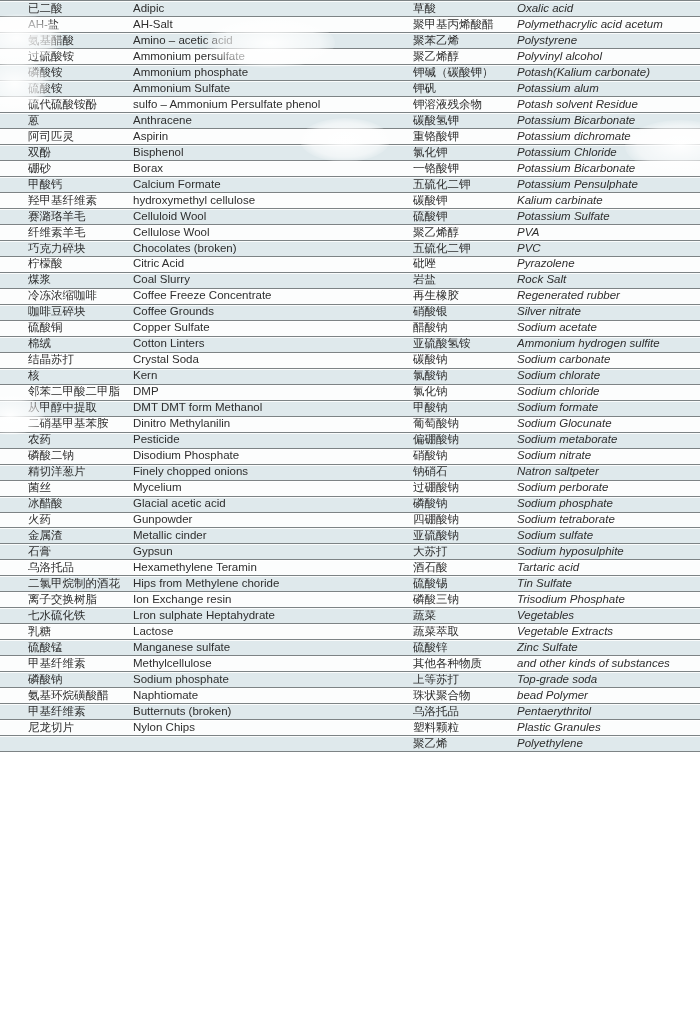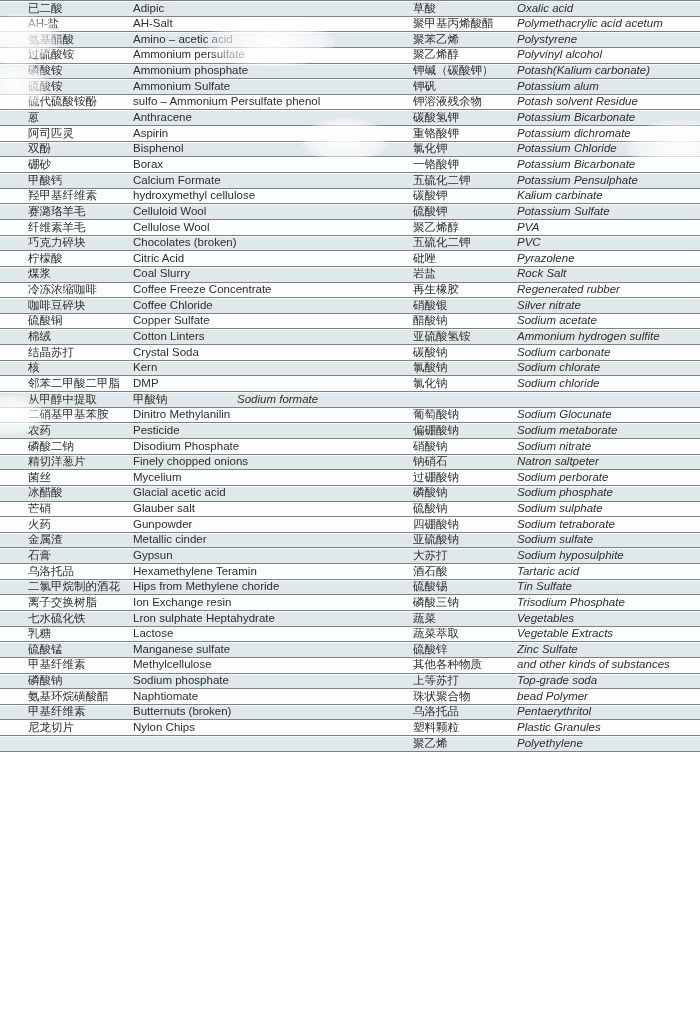--- a/index.html
+++ b/index.html
@@ -160,21 +160,21 @@
         <div class="cell c4">Rock Salt</div>
       </div>
       <div class="row">
         <div class="cell c1">冷冻浓缩咖啡</div>
         <div class="cell c2">Coffee Freeze Concentrate</div>
         <div class="cell c3">再生橡胶</div>
         <div class="cell c4">Regenerated rubber</div>
       </div>
       <div class="row tinted">
         <div class="cell c1">咖啡豆碎块</div>
-        <div class="cell c2">Coffee Chloride</div>
+        <div class="cell c2">Coffee Grounds</div>
         <div class="cell c3">硝酸银</div>
         <div class="cell c4">Silver nitrate</div>
       </div>
       <div class="row">
         <div class="cell c1">硫酸铜</div>
         <div class="cell c2">Copper Sulfate</div>
         <div class="cell c3">醋酸钠</div>
         <div class="cell c4">Sodium acetate</div>
       </div>
       <div class="row tinted">
@@ -196,20 +196,21 @@
         <div class="cell c4">Sodium chlorate</div>
       </div>
       <div class="row">
         <div class="cell c1">邻苯二甲酸二甲脂</div>
         <div class="cell c2">DMP</div>
         <div class="cell c3">氯化钠</div>
         <div class="cell c4">Sodium chloride</div>
       </div>
       <div class="row tinted">
         <div class="cell c1">从甲醇中提取</div>
+        <div class="cell c2">DMT DMT form Methanol</div>
         <div class="cell c3">甲酸钠</div>
         <div class="cell c4">Sodium formate</div>
       </div>
       <div class="row">
         <div class="cell c1">二硝基甲基苯胺</div>
         <div class="cell c2">Dinitro Methylanilin</div>
         <div class="cell c3">葡萄酸钠</div>
         <div class="cell c4">Sodium Glocunate</div>
       </div>
       <div class="row tinted">
@@ -234,26 +235,20 @@
         <div class="cell c1">菌丝</div>
         <div class="cell c2">Mycelium</div>
         <div class="cell c3">过硼酸钠</div>
         <div class="cell c4">Sodium perborate</div>
       </div>
       <div class="row tinted">
         <div class="cell c1">冰醋酸</div>
         <div class="cell c2">Glacial acetic acid</div>
         <div class="cell c3">磷酸钠</div>
         <div class="cell c4">Sodium phosphate</div>
-      </div>
-      <div class="row">
-        <div class="cell c1">芒硝</div>
-        <div class="cell c2">Glauber salt</div>
-        <div class="cell c3">硫酸钠</div>
-        <div class="cell c4">Sodium sulphate</div>
       </div>
       <div class="row">
         <div class="cell c1">火药</div>
         <div class="cell c2">Gunpowder</div>
         <div class="cell c3">四硼酸钠</div>
         <div class="cell c4">Sodium tetraborate</div>
       </div>
       <div class="row tinted">
         <div class="cell c1">金属渣</div>
         <div class="cell c2">Metallic cinder</div>

